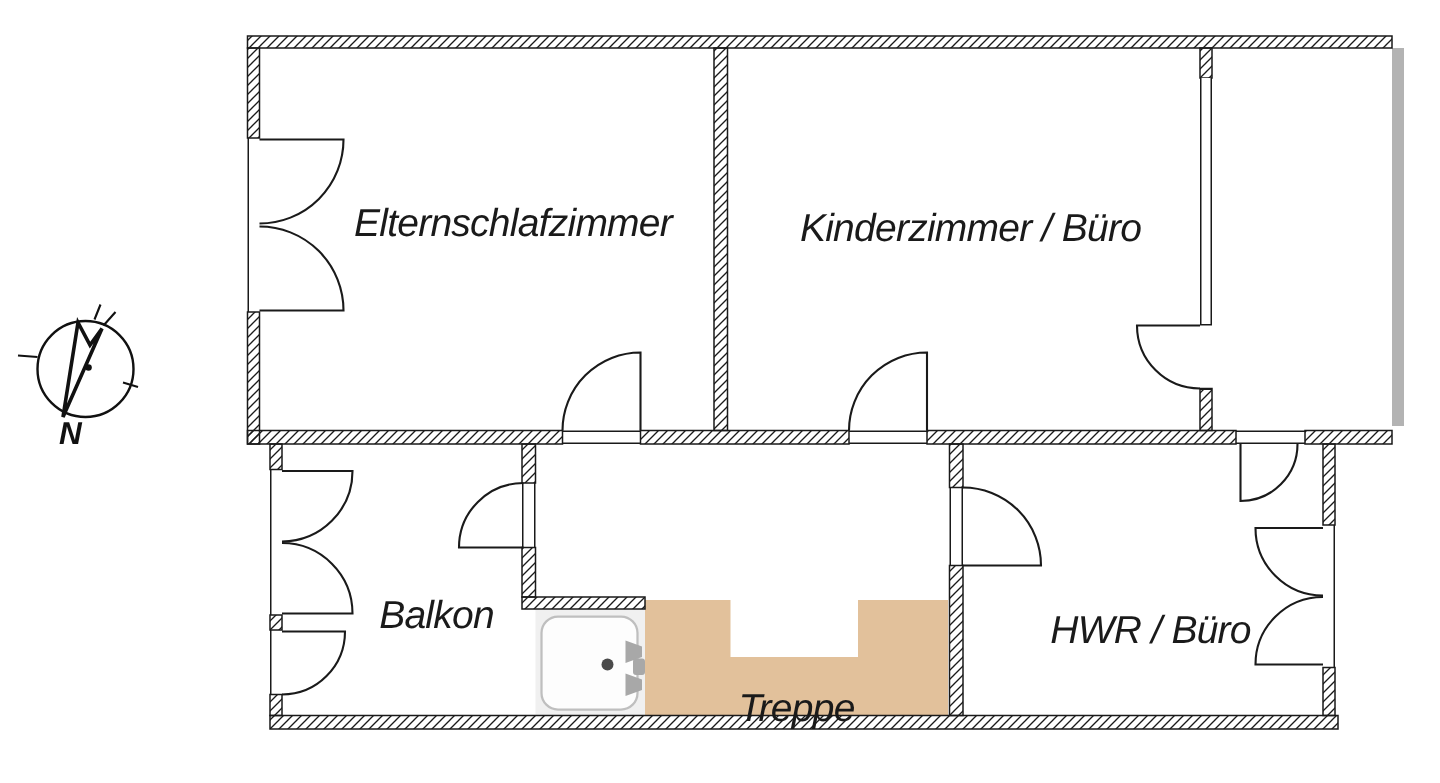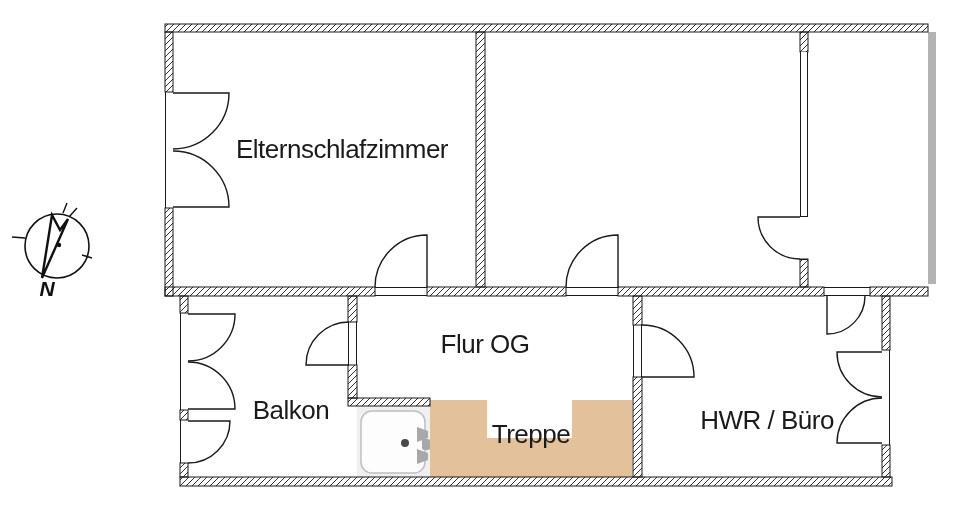--- a/index.html
+++ b/index.html
@@ -13,20 +13,21 @@
   #plan svg{position:absolute;left:0;top:0;}
   .room-label{
     position:absolute;
     transform:translate(-50%,-50%);
     font-size:26px;
     letter-spacing:-0.5px;
     color:#1a1a1a;
     white-space:nowrap;
     text-align:center;
     line-height:35px;
+    font-style:italic;
   }
 </style>
 </head>
 <body>
 
 <div id="plan">
 
   <svg width="960" height="522" viewBox="0 0 960 522">
     <defs>
       <pattern id="hatch" patternUnits="userSpaceOnUse" width="6" height="6">
@@ -134,25 +135,25 @@
         <line x1="69" y1="217" x2="77" y2="208"></line>
       </g>
       <polygon points="42,278 52,215 60,230 68,219" fill="#fff" stroke="#111" stroke-width="2.4" stroke-linejoin="miter"></polygon>
       <circle cx="59" cy="245" r="2.2" fill="#111"></circle>
       <text x="47" y="296" text-anchor="middle" font-family="Liberation Sans, sans-serif" font-size="21" font-style="italic" font-weight="bold" fill="#111">N</text>
     </g>
   </svg>
 
   <div class="room-label" style="left:342px;top:149px">Elternschlafzimmer</div>
 
+  <div class="room-label" style="left:647px;top:152px">Kinderzimmer / Büro</div>
 
 
-  <div class="room-label" style="left:485px;top:344px">Flur OG</div>
 
   <div class="room-label" style="left:291px;top:410px">
     <span style="display:block">Balkon</span>
   </div>
 
-  <div class="room-label" style="left:531px;top:434px">Treppe</div>
+  <div class="room-label" style="left:531px;top:472px">Treppe</div>
 
   <div class="room-label" style="left:767px;top:420px">HWR / Büro</div>
 
 </div>
 
 </body></html>

